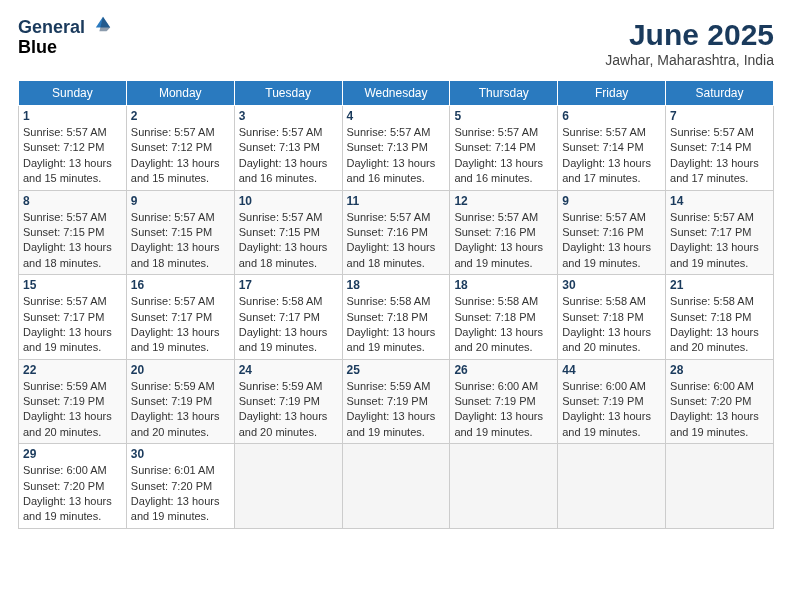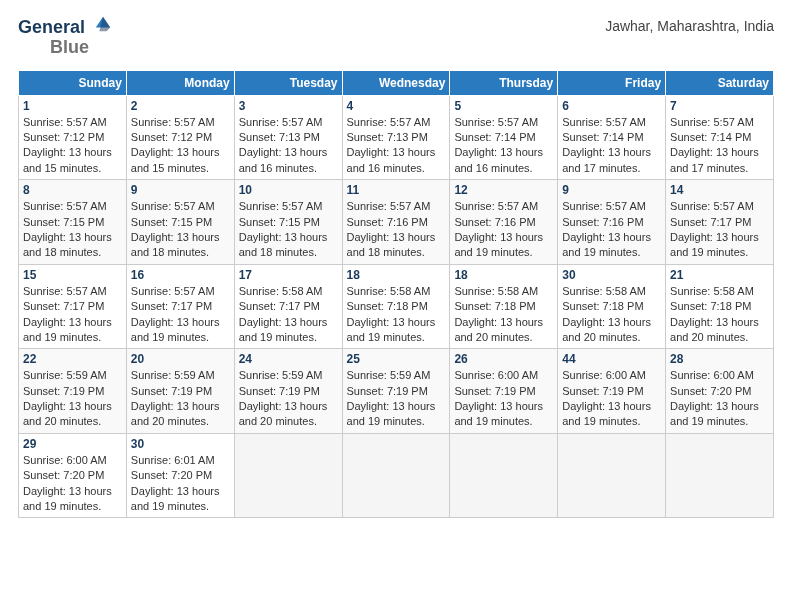--- a/index.html
+++ b/index.html
@@ -52,23 +52,23 @@
     }
     .calendar {
       width: 100%;
       border-collapse: collapse;
       table-layout: fixed;
     }
     .calendar th {
       background: #2a7abf;
       color: #fff;
       font-size: 12px;
-      font-weight: bold;
+      font-weight: normal;
       padding: 5px 4px;
-      text-align: right;
+      text-align: center;
       border: 1px solid #fff;
     }
     .calendar td {
       vertical-align: top;
       border: 1px solid #ccc;
       padding: 3px 4px;
       font-size: 9.5px;
       color: #333;
       height: 80px;
       width: 14.28%;
@@ -103,24 +103,25 @@
   <div class="header">
     <div class="logo">
       <div>
         <div style="display:flex;align-items:center;gap:7px;">
           <span class="logo-text">General</span>
           <svg class="logo-icon" viewBox="0 0 20 20" xmlns="http://www.w3.org/2000/svg">
             <polygon points="2,14 10,2 18,14" fill="#2a7abf"></polygon>
             <polygon points="6,18 14,18 18,14 10,2" fill="#1a3a5c" opacity="0.5"></polygon>
           </svg>
         </div>
-        <div class="logo-text" style="color:#737373;font-size:18px;margin-left:32px;">Blue</div>
+        <div class="logo-text" style="color:#000000;font-size:18px;">Blue</div>
       </div>
     </div>
     <div class="title-block">
+      <div class="month-title">June 2025</div>
       <div class="location-title">Jawhar, Maharashtra, India</div>
     </div>
   </div>
 
   <table class="calendar">
     <thead>
       <tr>
       <th>Sunday</th>
           <th>Monday</th>
           <th>Tuesday</th>

